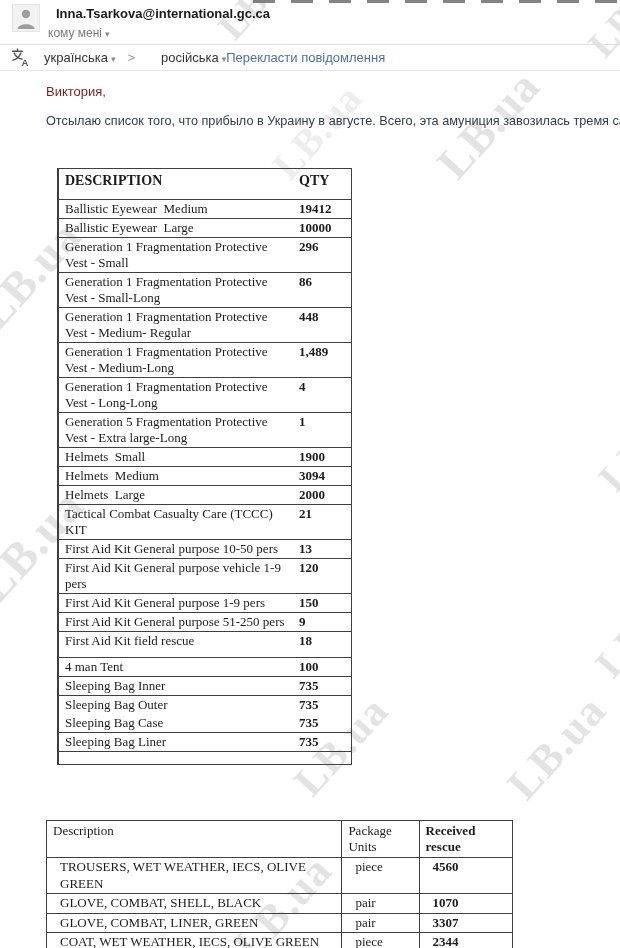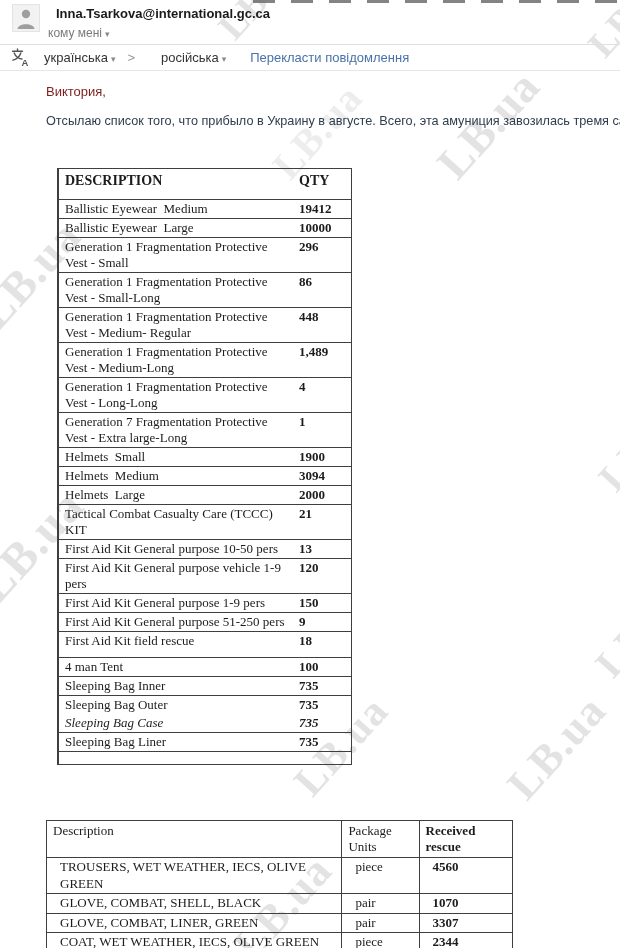--- a/index.html
+++ b/index.html
@@ -21,21 +21,21 @@
   .sender{position:absolute;left:56px;top:6px;font-size:13px;font-weight:bold;color:#1a1a1a;}
   .to-row{position:absolute;left:48px;top:26px;font-size:12px;color:#7a7a7a;}
   .caret{font-size:9px;color:#8a8a8a;margin-left:3px;}
   
   .tbar{position:absolute;left:0;top:44px;width:620px;height:27px;z-index:1;
         border-top:1px solid #e0e0e0;border-bottom:1px solid #e7e7e7;
         display:flex;align-items:center;font-size:13px;color:#333;box-sizing:border-box;}
   .tbar .ticon{margin-left:11px;display:inline-flex;}
   .lang{margin-left:14px;cursor:pointer;color:#333;}
   .sep{margin:0 12px;color:#999;}
-  .tlink{margin-left:24px;color:var(--link-color,#4a72a8);cursor:pointer;}
+  .tlink{margin-left:0;color:var(--link-color,#4a72a8);cursor:pointer;}
   
   .greeting{position:absolute;left:46px;top:84px;font-size:13px;color:#7f1d1d;z-index:1;}
   .message{position:absolute;left:46px;top:114px;font-size:12.7px;color:#2f3d4e;
            white-space:nowrap;z-index:1;}
   
   table{border-collapse:collapse;background:transparent;z-index:1;
         font-family:"Liberation Serif","DejaVu Serif",serif;font-size:13px;color:#1c1c1c;}
   
   .t1{position:absolute;left:57px;top:168px;width:295px;
       border:1px solid var(--border-color,#3f3f3f);border-left-width:2px;}
@@ -51,21 +51,21 @@
   .t2 th{font-weight:normal;font-size:13px;text-align:left;vertical-align:top;
          padding:2px 6px;border:1px solid var(--border-color,#3f3f3f);}
   .t2 th.bold{font-weight:bold;}
   .t2 td{padding:1px 13px;line-height:16.5px;vertical-align:top;
          border:1px solid var(--border-color,#3f3f3f);}
   .t2 .c0{width:324px;}
   .t2 .c1{width:56px;}
   .t2 .c2{width:75px;font-weight:bold;}
   
   tr.merge-next td{border-bottom:none;}
-  tr.after-merge td{border-top:none;font-style:italic;}
+  tr.after-merge td{border-top:none;}
   tr.tall td{padding-bottom:8px;}
   tr.empty-row td{height:12px;padding:0 6px;}
 </style>
 </head>
 <body>
 
 <div class="page">
 
   <span class="watermark" style="left:208px;top:-28px;font-size:38px;">LB.ua</span>
   <span class="watermark" style="left:578px;top:-10px;font-size:38px;">LB.ua</span>
@@ -145,21 +145,21 @@
         </tr>
         <tr>
           <td class="c0">Generation 1 Fragmentation Protective Vest - Medium-Long</td>
           <td class="c1">1,489</td>
         </tr>
         <tr>
           <td class="c0">Generation 1 Fragmentation Protective Vest - Long-Long</td>
           <td class="c1">4</td>
         </tr>
         <tr>
-          <td class="c0">Generation 7 Fragmentation Protective Vest - Extra large-Long</td>
+          <td class="c0">Generation 5 Fragmentation Protective Vest - Extra large-Long</td>
           <td class="c1">1</td>
         </tr>
         <tr>
           <td class="c0">Helmets  Small</td>
           <td class="c1">1900</td>
         </tr>
         <tr>
           <td class="c0">Helmets  Medium</td>
           <td class="c1">3094</td>
         </tr>

